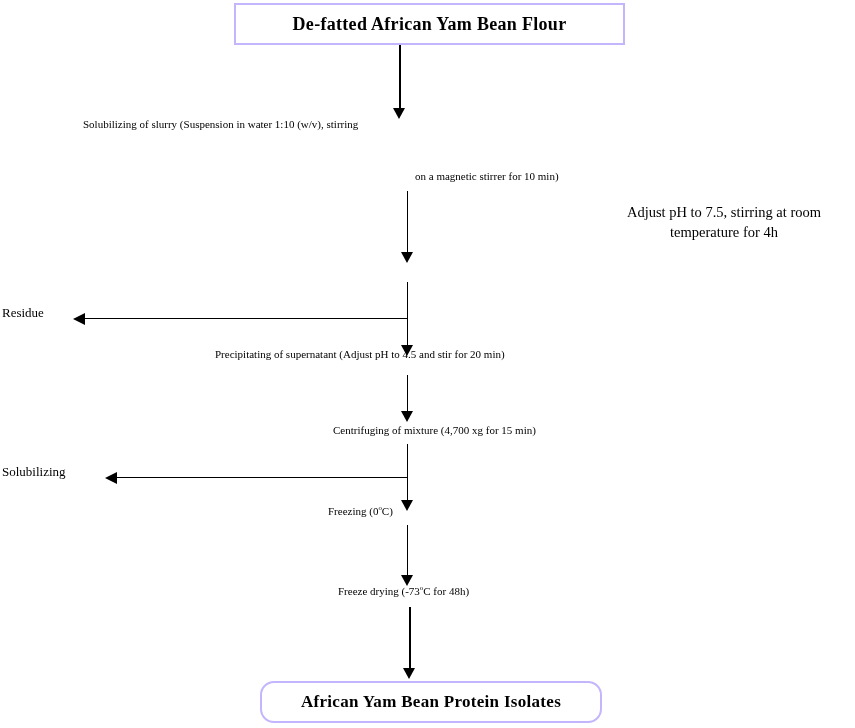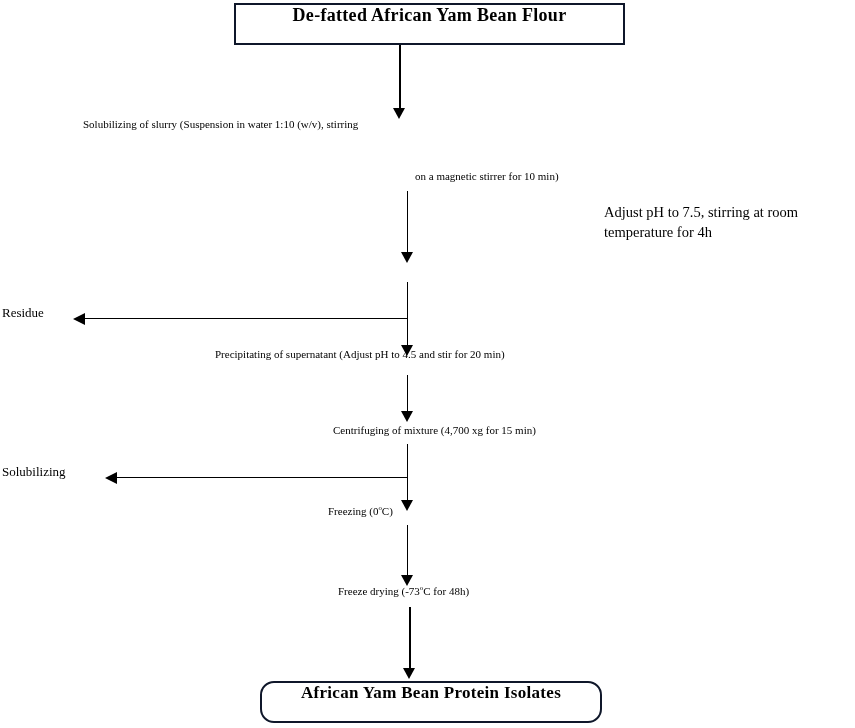--- a/index.html
+++ b/index.html
@@ -12,24 +12,24 @@
     width: 855px;
     height: 728px;
     background: #ffffff;
     font-family: "Liberation Serif", "DejaVu Serif", serif;
     color: #000000;
     overflow: hidden;
   }
   .node-box {
     position: absolute;
     box-sizing: border-box;
-    border: 2px solid #0f172a;
+    border: 2px solid #c4b5fd;
     background: #ffffff;
     display: flex;
-    align-items: flex-start;
+    align-items: center;
     justify-content: center;
     font-weight: bold;
     letter-spacing: 0.3px;
   }
   #box-start {
     left: 234px;
     top: 3px;
     width: 391px;
     height: 42px;
     font-size: 18px;
@@ -103,21 +103,21 @@
     <span>De-fatted African Yam Bean Flour</span>
   </div>
 
   <div class="v-line" style="left:399px; top:45px; height:66px;"></div>
   <div class="arrow-down" style="left:393px; top:108px;"></div>
 
   <div class="step-text" style="left:83px; top:118px;">Solubilizing of slurry (Suspension in water 1:10 (w/v), stirring</div>
 
   <div class="step-text" style="left:415px; top:170px;">on a magnetic stirrer for 10 min)</div>
 
-  <div class="note-text" style="left:604px; top:203px;">Adjust pH to 7.5, stirring at room temperature for 4h</div>
+  <div class="note-text" style="left:604px; top:203px;text-align:center;">Adjust pH to 7.5, stirring at room temperature for 4h</div>
 
   <div class="v-line thin" style="left:407px; top:191px; height:64px;"></div>
   <div class="arrow-down" style="left:401px; top:252px;"></div>
 
 
   <div class="v-line thin" style="left:407px; top:282px; height:68px;"></div>
   <div class="arrow-down" style="left:401px; top:345px;"></div>
 
   <div class="h-line" style="left:80px; top:318px; width:328px;"></div>
   <div class="arrow-left" style="left:73px; top:313px;"></div>

